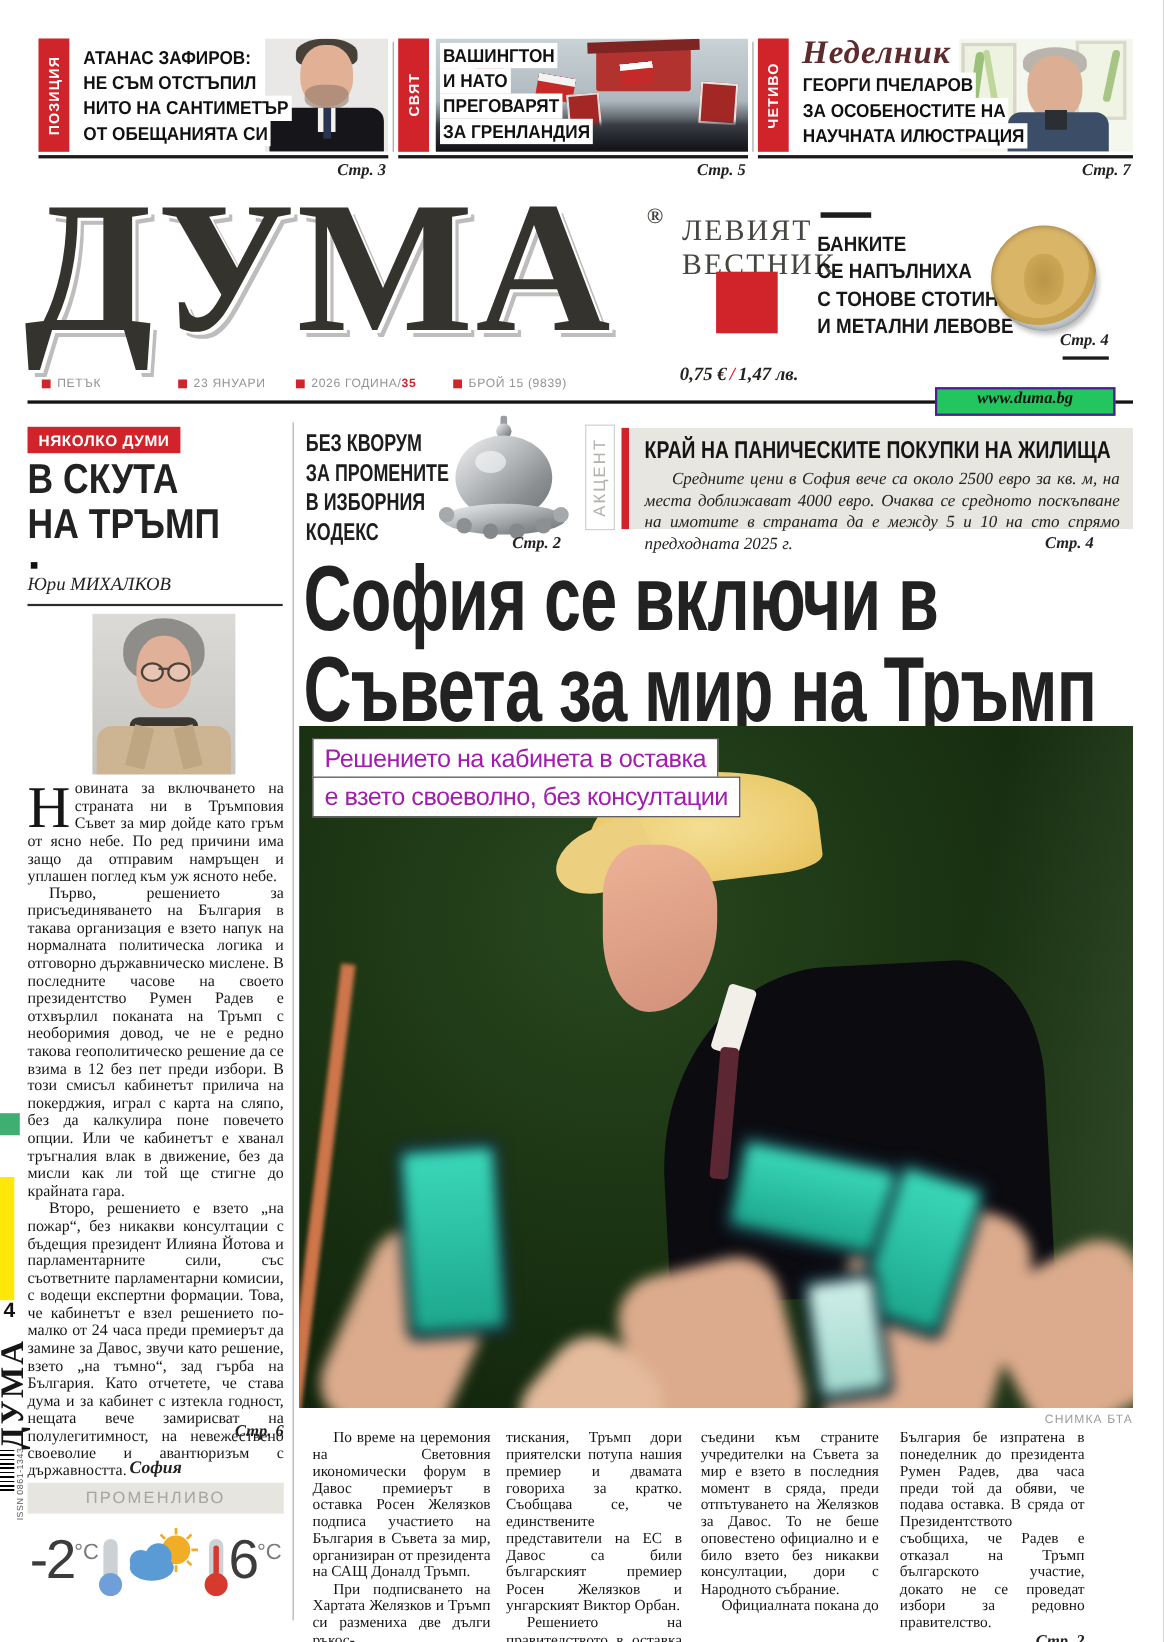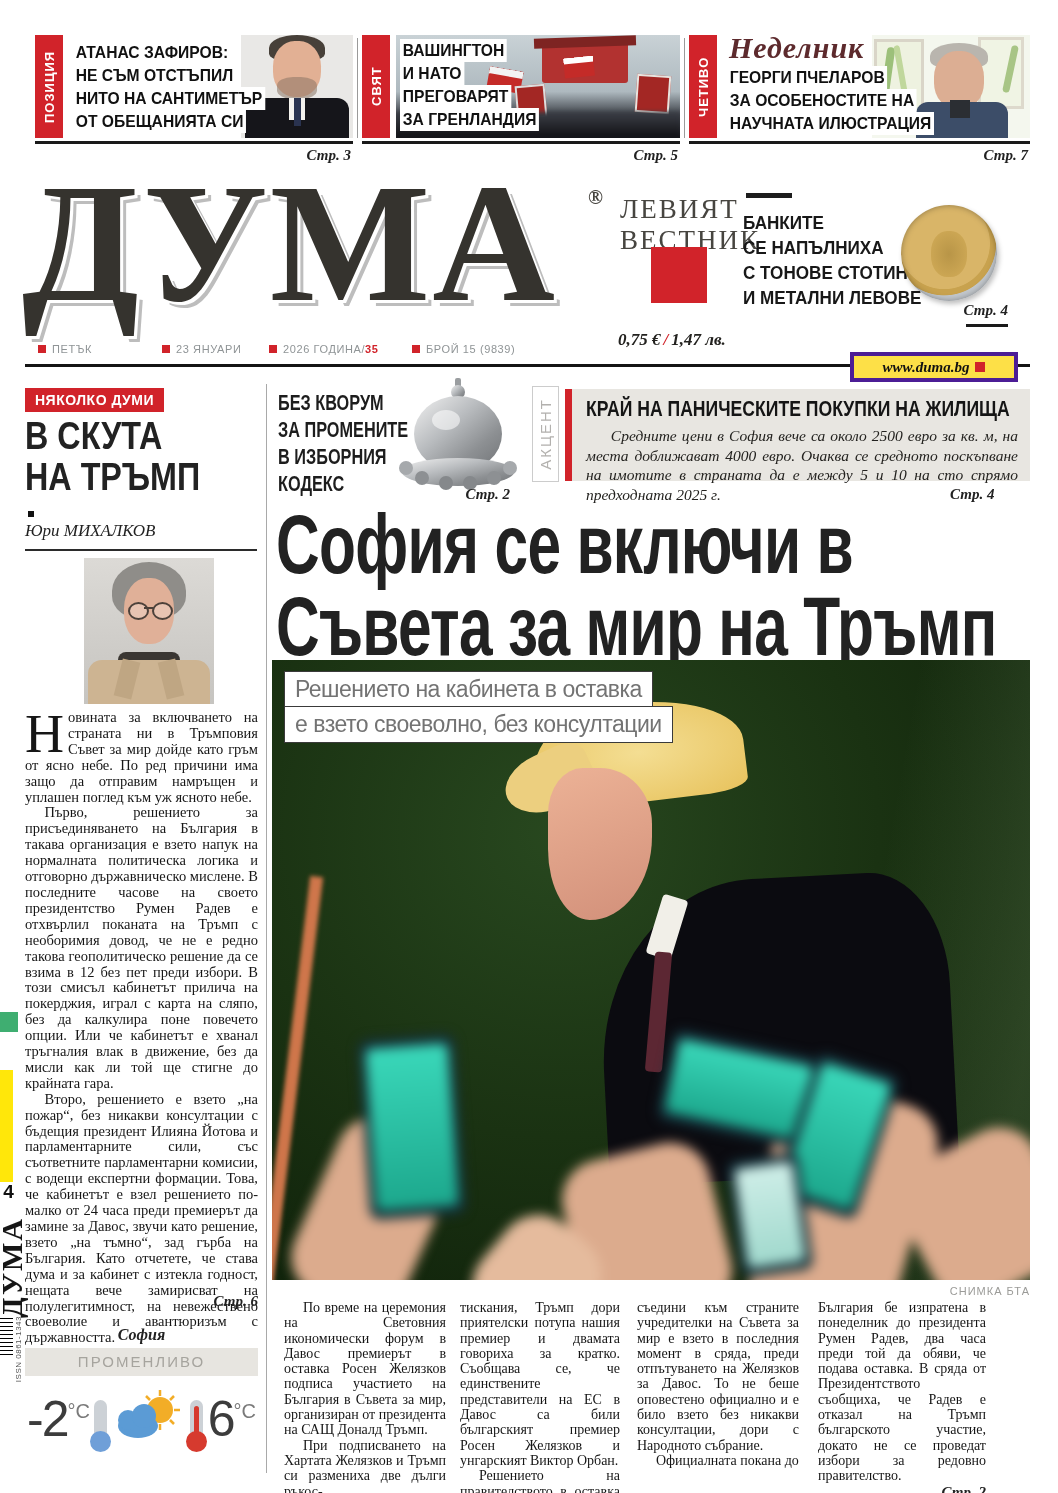--- a/index.html
+++ b/index.html
@@ -34,22 +34,22 @@
   .coin::after{content:"";position:absolute;left:30px;top:26px;width:36px;height:46px;border-radius:45%;
         background:radial-gradient(#b08d3f,#c8a24e 70%);opacity:.8;}
   .coinrule{position:absolute;left:966px;top:324px;width:42px;height:3px;background:#1a1a1a;}
   .price{position:absolute;left:618px;top:330px;font:italic 700 17px "Liberation Serif",serif;color:#23221f;}
   .price .sep{color:#d1232a;padding:0 3px;}
   .dateitem{position:absolute;top:343px;display:flex;align-items:center;gap:6px;
             font:400 11px "Liberation Sans",sans-serif;color:#8f9496;letter-spacing:.6px;}
   .dateitem i{display:block;width:8px;height:8px;background:#d1232a;}
   .dateitem b{color:#d1232a;font-weight:700;}
   .mainrule{position:absolute;left:25px;top:364px;width:1005px;height:3px;background:#141414;}
-  .webbox{position:absolute;left:850px;top:352px;width:160px;height:22px;background:#fde047;border:4px solid #4c1d95;
-          display:flex;align-items:center;justify-content:center;gap:6px;font:italic 700 15px "Liberation Serif",serif;color:#111;}
+  .webbox{position:absolute;left:850px;top:352px;width:160px;height:22px;background:#22c55e;border:2px solid #4c1d95;
+          display:flex;align-items:center;justify-content:center;gap:6px;font:italic 700 15px "Liberation Serif",serif;color:#111;flex-direction:column;}
   .webbox i{display:block;width:10px;height:10px;background:#d1232a;}
   
   .kicker{position:absolute;left:25px;top:388px;background:#d1232a;color:#fff;padding:4px 10px;
           font:700 14px "Liberation Sans",sans-serif;letter-spacing:.5px;}
   .optitle{position:absolute;left:25px;top:416px;}
   .optitle span{display:block;font:700 38px/41px "Liberation Sans",sans-serif;color:#222;transform:scaleX(.85);transform-origin:0 50%;white-space:nowrap;}
   .opbullet{position:absolute;left:28px;top:511px;width:6px;height:6px;background:#111;}
   .opauthor{position:absolute;left:25px;top:521px;font:italic 400 17px "Liberation Serif",serif;color:#222;}
   .oprule{position:absolute;left:25px;top:549px;width:232px;height:2px;background:#2b2b2b;}
   .opphoto{position:absolute;left:84px;top:558px;width:130px;height:146px;background:linear-gradient(#dcdad6,#c6c4c0);overflow:hidden;}
@@ -112,21 +112,21 @@
   .suit{position:absolute;left:330px;top:218px;width:350px;height:300px;background:#0b0b10;
         border-radius:45% 22% 0 0/62% 38% 0 0;transform:rotate(-3deg);}
   .collar{position:absolute;left:382px;top:236px;width:26px;height:62px;background:#f1efe8;transform:rotate(17deg);border-radius:4px;}
   .tie{position:absolute;left:378px;top:292px;width:17px;height:120px;background:#5c2733;transform:rotate(5deg);border-radius:4px;}
   .crowd{position:absolute;left:0;right:0;bottom:0;height:255px;filter:blur(6px);}
   .arm{position:absolute;background:#dcab8d;border-radius:40px;}
   .phone{position:absolute;background:#14303a;border-radius:10px;}
   .phone .scr{position:absolute;left:7px;right:7px;top:9px;bottom:9px;border-radius:6px;
               background:linear-gradient(#3ad8ba,#1ca78c);}
   .chip{position:absolute;background:#fff;border:1px solid #3a3a3a;padding:4px 10px;
-        font:400 23px "Liberation Sans",sans-serif;color:#737373;white-space:nowrap;letter-spacing:-.5px;}
+        font:400 23px "Liberation Sans",sans-serif;color:#a21caf;white-space:nowrap;letter-spacing:-.5px;}
   .credit{position:absolute;left:690px;top:1285px;width:340px;text-align:right;
           font:400 11px "Liberation Sans",sans-serif;color:#9b9b98;letter-spacing:1px;}
   .col{position:absolute;top:1300px;font:400 14px/15.3px "Liberation Serif",serif;color:#161616;text-align:justify;}
   .col p{margin:0;text-indent:1.35em;}
   .col p.cont{text-indent:0;}
   .colpage{text-align:right;text-indent:0 !important;}
   
   .pp{position:absolute;}
 </style>
 </head>

